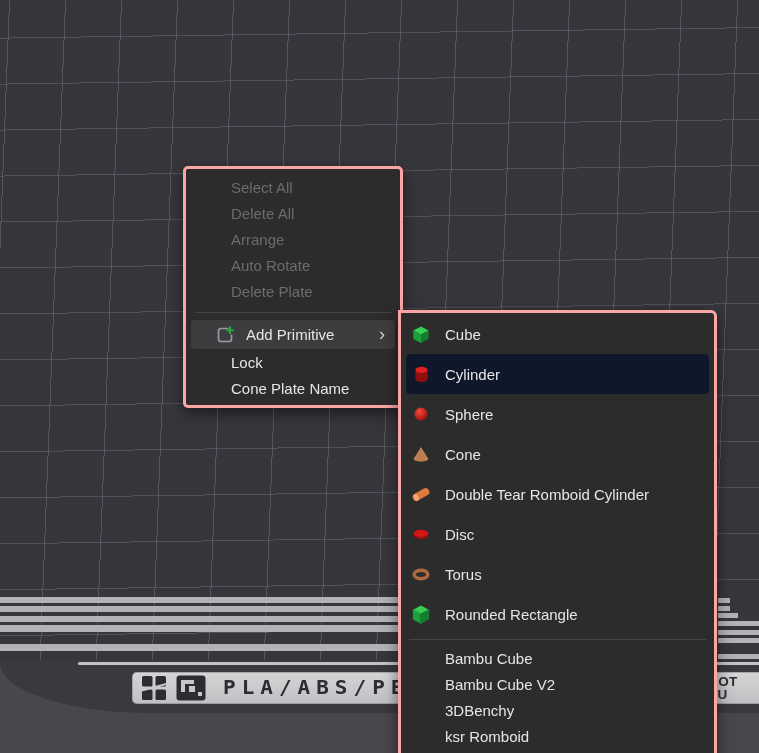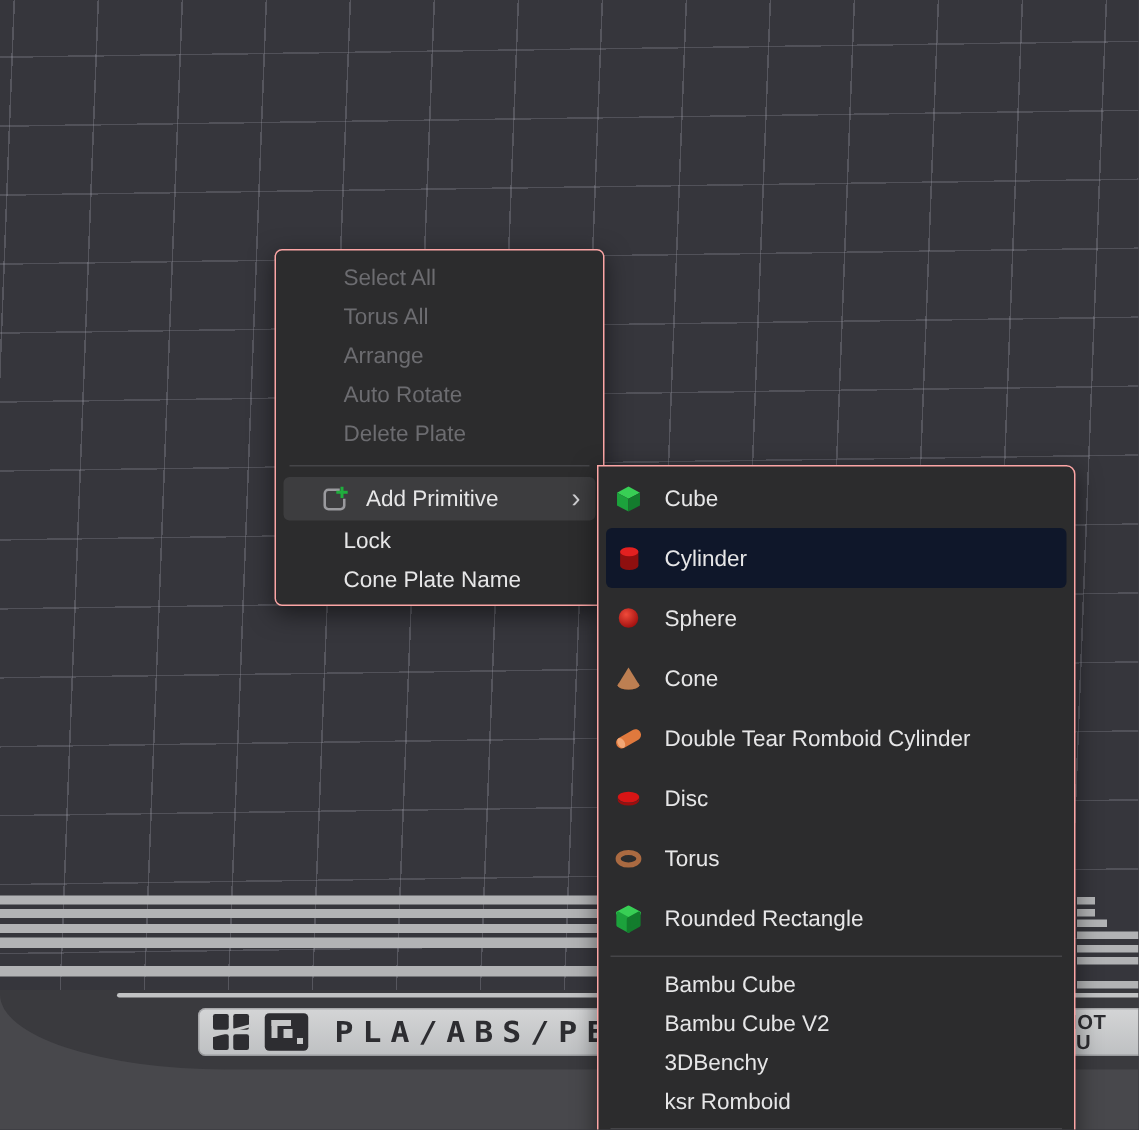--- a/index.html
+++ b/index.html
@@ -41,21 +41,21 @@
     background:linear-gradient(#d4d5d6,#bec0c2);
     border-radius:5px 0 0 5px;box-shadow:inset 0 0 0 1px rgba(90,90,95,.35);
     display:flex;align-items:center;padding-left:9px;gap:9px;box-sizing:border-box;}
   .marking-text{font-family:"DejaVu Sans Mono", monospace;font-weight:bold;font-size:21px;
     letter-spacing:6px;color:#2d2d31;margin-left:8px;white-space:nowrap;transform:scaleY(.92);}
   .hot-warning{position:absolute;left:538px;top:1px;height:30px;display:flex;align-items:flex-end;gap:8px;}
   .hot-warning svg{margin-bottom:3px;}
   .hot-text{font-weight:bold;font-size:13.5px;line-height:12.5px;letter-spacing:.4px;
     color:#2d2d31;white-space:nowrap;margin-bottom:2px;}
   
-  .menu{position:absolute;background:#2c2c2d;border:1px solid #fca5a5;box-sizing:border-box;
+  .menu{position:absolute;background:#2c2c2d;border:3px solid #fca5a5;box-sizing:border-box;
     box-shadow:0 5px 16px rgba(0,0,0,.5);font-size:15px;color:#e6e6e7;}
   .main-menu{left:183px;top:166px;width:220px;border-radius:5px;padding:5px 0 4px;z-index:11;}
   .sub-menu{left:398px;top:310px;width:319px;border-radius:0 6px 6px 6px;padding:1px 0 2px;z-index:12;}
   .menu-item{height:26px;display:flex;align-items:center;padding:0 10px 0 12px;cursor:default;white-space:nowrap;}
   .menu-item.disabled{color:#6c6c70;}
   .main-menu .icon-slot{width:24px;margin-right:9px;display:flex;justify-content:center;align-items:center;flex:none;}
   .main-menu .menu-item.highlight{background:#3d3d3f;border-radius:4px;margin:0 5px;padding-left:22px;height:29px;}
   .sep{height:1px;background:#454548;margin:8px 9px 7px 9px;}
   .chevron{margin-left:auto;color:#cfcfd2;font-size:18px;line-height:1;padding-bottom:2px;}
   .sub-menu .menu-item{height:40px;padding:0 10px;}
@@ -116,21 +116,21 @@
   </div>
 </div>
 
 <div class="menu main-menu">
   <div class="menu-item disabled">
     <span class="icon-slot"></span>
     <span class="label">Select All</span>
   </div>
   <div class="menu-item disabled">
     <span class="icon-slot"></span>
-    <span class="label">Torus All</span>
+    <span class="label">Delete All</span>
   </div>
   <div class="menu-item disabled">
     <span class="icon-slot"></span>
     <span class="label">Arrange</span>
   </div>
   <div class="menu-item disabled">
     <span class="icon-slot"></span>
     <span class="label">Auto Rotate</span>
   </div>
   <div class="menu-item disabled">

